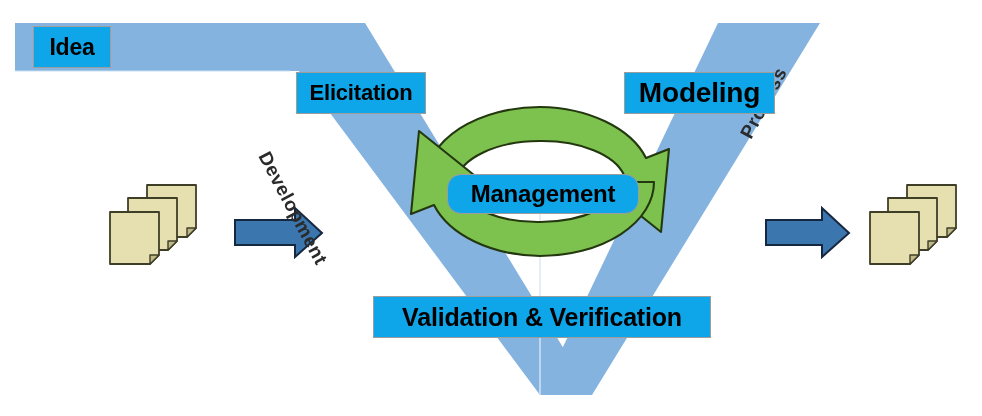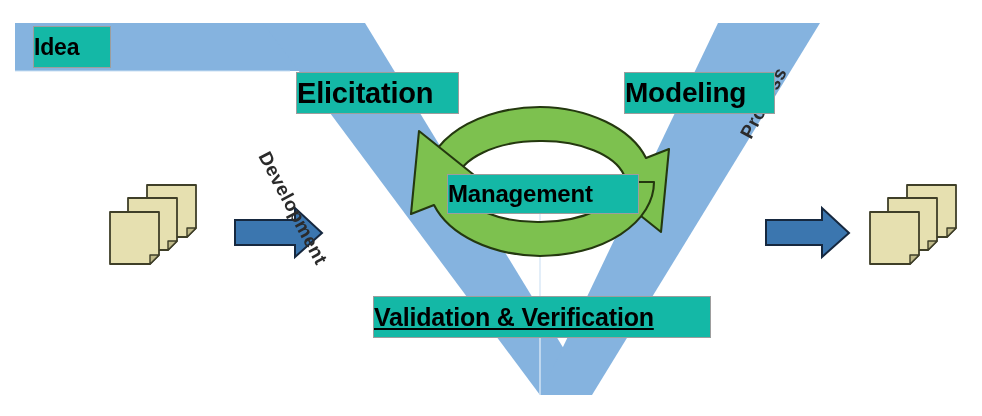--- a/index.html
+++ b/index.html
@@ -19,47 +19,48 @@
   }
   #diagram-svg {
     position: absolute;
     left: 0;
     top: 0;
     width: 982px;
     height: 416px;
   }
   .label-box {
     position: absolute;
-    background: #14b8a6;
+    background: #0ea5e9;
     border: 1px solid #9d9d9d;
     box-sizing: border-box;
     display: flex;
     align-items: center;
+    justify-content: center;
     color: #000000;
     font-weight: bold;
     font-family: "Liberation Sans", sans-serif;
     letter-spacing: -0.2px;
     white-space: nowrap;
     z-index: 30;
   }
   .arm-label {
     position: absolute;
     color: #2b2b2b;
     font-weight: bold;
     font-family: "Liberation Sans", sans-serif;
     font-size: 19px;
     letter-spacing: 0.5px;
     white-space: nowrap;
     z-index: 25;
   }
   #label-idea      { left: 33px;  top: 26px;  width: 78px;  height: 42px; font-size: 23px; }
-  #label-elicitation { left: 296px; top: 72px;  width: 163px; height: 42px; font-size: 29px; }
+  #label-elicitation { left: 296px; top: 72px;  width: 130px; height: 42px; font-size: 22px; }
   #label-modeling  { left: 624px; top: 72px;  width: 151px; height: 42px; font-size: 28px; }
-  #label-management{ left: 447px; top: 174px; width: 192px; height: 40px; font-size: 24px; }
-  #label-validation{ left: 373px; top: 296px; width: 338px; height: 42px; font-size: 25px; text-decoration: underline; }
+  #label-management{ left: 447px; top: 174px; width: 192px; height: 40px; font-size: 24px; border-radius: 14px; }
+  #label-validation{ left: 373px; top: 296px; width: 338px; height: 42px; font-size: 25px; }
 
   #label-development {
     left: 273px;
     top: 148px;
     transform: rotate(62deg);
     transform-origin: left top;
   }
   #label-process {
     left: 736px;
     top: 132px;

